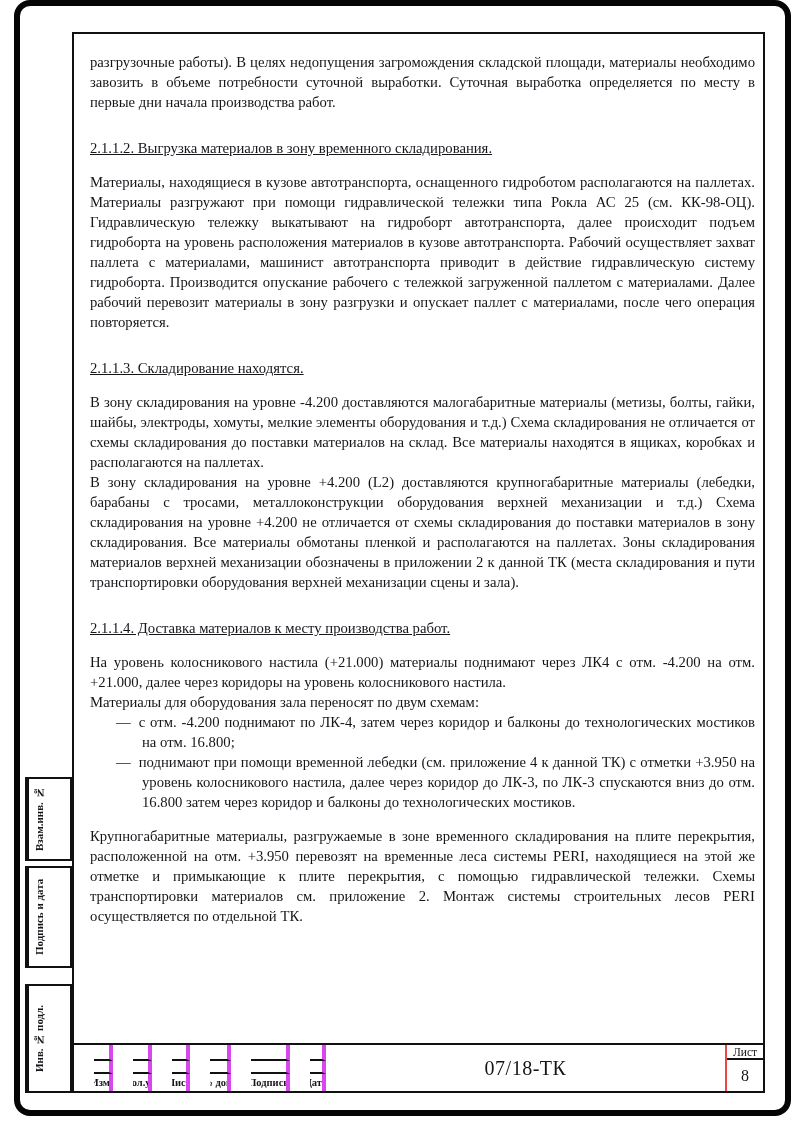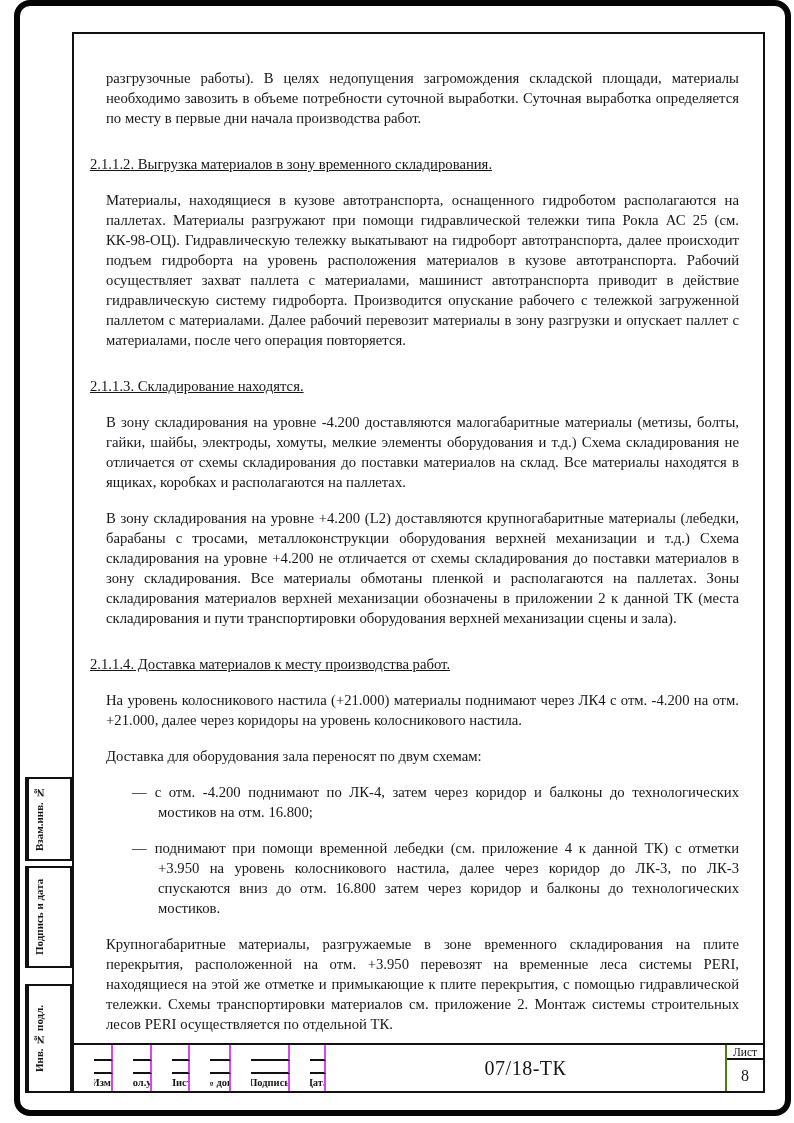--- a/index.html
+++ b/index.html
@@ -27,21 +27,21 @@
     background: #fff;
   }
 
   
   .text-area {
     position: absolute; left: 90px; top: 52px; width: 665px;
     font-size: 14.7px; line-height: 20px;
   }
   .para {
     text-align: justify;
-    margin: 16px;
+    margin: 0;
   }
   .heading {
     text-decoration: underline;
     margin: 26px 0 14px 0;
     text-align: left;
   }
   .spaced-before { margin-top: 14px; }
   .bullet {
     text-align: justify;
     padding-left: 52px;
@@ -72,28 +72,28 @@
     border: 2px solid #111; background: #fff;
     display: flex;
   }
   .f-grid {
     width: 252px;
     display: grid;
     grid-template-columns: 39px 39px 38px 41px 59px 36px;
     grid-template-rows: 16px 13px 1fr;
   }
   .f-cell {
-    border-right: 2px solid #d946ef;
+    border-right: 4px solid #d946ef;
     border-bottom: 2px solid #111;
     margin-left: 20px;
   }
   .f-cell.r3 { border-bottom: none; display: flex; align-items: center; justify-content: center;
     font-weight: bold; font-size: 10.5px; white-space: nowrap; overflow: hidden; }
   .f-doc {
-    flex: 1; border-right: 2px solid #4d7c0f;
+    flex: 1; border-right: 2px solid #ef4444;
     display: flex; align-items: center; justify-content: center;
     font-size: 20px; letter-spacing: 0.5px;
   }
   .f-sheet { width: 36px; display: flex; flex-direction: column; }
   .f-sheet-head {
     height: 15px; border-bottom: 2px solid #111;
     display: flex; align-items: center; justify-content: center;
     font-size: 11.5px;
   }
   .f-sheet-num {
@@ -115,21 +115,21 @@
 
     <p class="para heading">2.1.1.2. Выгрузка материалов в зону временного складирования.</p>
     <p class="para">Материалы, находящиеся в кузове автотранспорта, оснащенного гидроботом располагаются на паллетах. Материалы разгружают при помощи гидравлической тележки типа Рокла АС 25 (см. КК-98-ОЦ). Гидравлическую тележку выкатывают на гидроборт автотранспорта, далее происходит подъем гидроборта на уровень расположения материалов в кузове автотранспорта. Рабочий осуществляет захват паллета с материалами, машинист автотранспорта приводит в действие гидравлическую систему гидроборта. Производится опускание рабочего с тележкой загруженной паллетом с материалами. Далее рабочий перевозит материалы в зону разгрузки и опускает паллет с материалами, после чего операция повторяется.</p>
 
     <p class="para heading">2.1.1.3. Складирование находятся.</p>
     <p class="para">В зону складирования на уровне -4.200 доставляются малогабаритные материалы (метизы, болты, гайки, шайбы, электроды, хомуты, мелкие элементы оборудования и т.д.) Схема складирования не отличается от схемы складирования до поставки материалов на склад. Все материалы находятся в ящиках, коробках и располагаются на паллетах.</p>
     <p class="para">В зону складирования на уровне +4.200 (L2) доставляются крупногабаритные материалы (лебедки, барабаны с тросами, металлоконструкции оборудования верхней механизации и т.д.) Схема складирования на уровне +4.200 не отличается от схемы складирования до поставки материалов в зону складирования. Все материалы обмотаны пленкой и располагаются на паллетах. Зоны складирования материалов верхней механизации обозначены в приложении 2 к данной ТК (места складирования и пути транспортировки оборудования верхней механизации сцены и зала).</p>
 
     <p class="para heading">2.1.1.4. Доставка материалов к месту производства работ.</p>
     <p class="para">На уровень колосникового настила (+21.000) материалы поднимают через ЛК4 с отм. -4.200 на отм. +21.000, далее через коридоры на уровень колосникового настила.</p>
-    <p class="para">Доставка для оборудования зала переносят по двум схемам:</p>
+    <p class="para">Материалы для оборудования зала переносят по двум схемам:</p>
 
     <p class="para bullet">
       <span class="dash">—</span><span>с отм. -4.200 поднимают по ЛК-4, затем через коридор и балконы до технологических мостиков на отм. 16.800;</span>
     </p>
     <p class="para bullet">
       <span class="dash">—</span><span>поднимают при помощи временной лебедки (см. приложение 4 к данной ТК) с отметки +3.950 на уровень колосникового настила, далее через коридор до ЛК-3, по ЛК-3 спускаются вниз до отм. 16.800 затем через коридор и балконы до технологических мостиков.</span>
     </p>
 
     <p class="para spaced-before">Крупногабаритные материалы, разгружаемые в зоне временного складирования на плите перекрытия, расположенной на отм. +3.950 перевозят на временные леса системы PERI, находящиеся на этой же отметке и примыкающие к плите перекрытия, с помощью гидравлической тележки. Схемы транспортировки материалов см. приложение 2. Монтаж системы строительных лесов PERI осуществляется по отдельной ТК.</p>
   </div>

